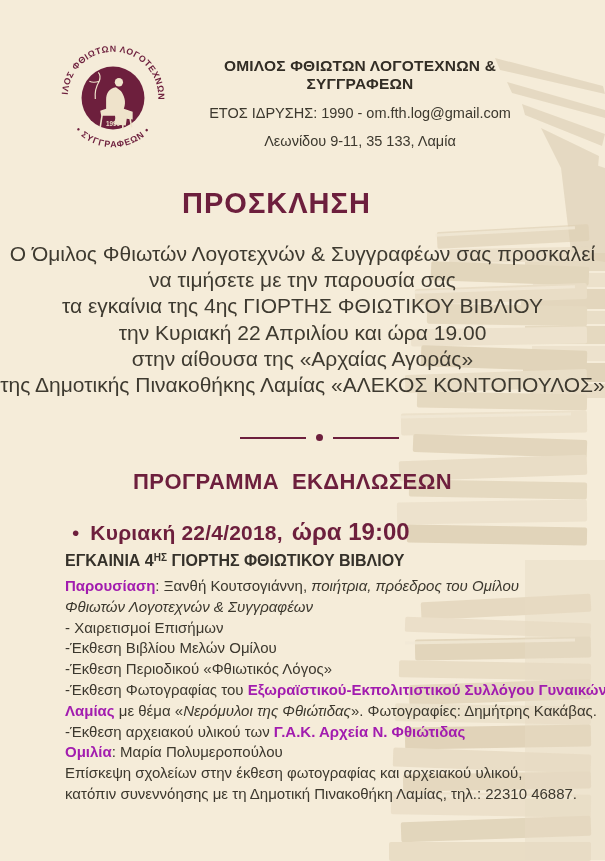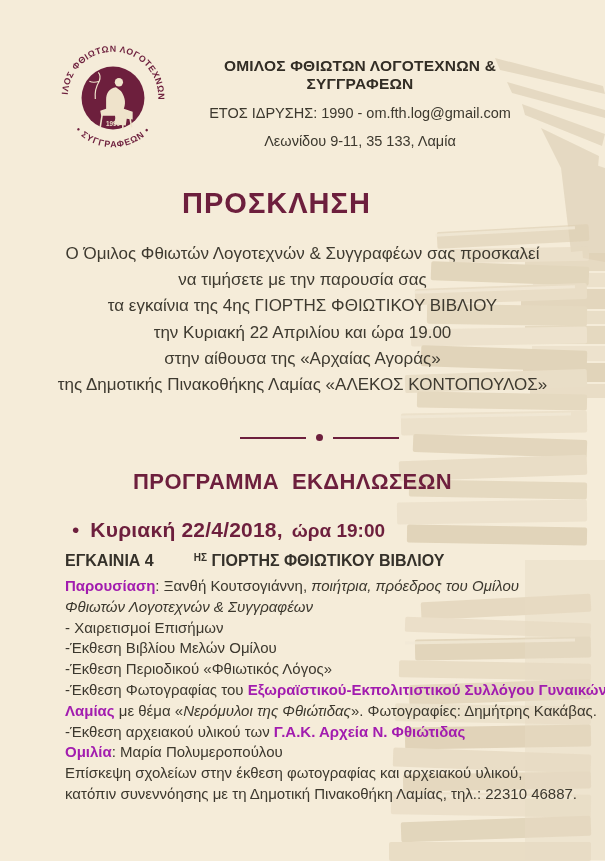--- a/index.html
+++ b/index.html
@@ -18,21 +18,21 @@
   .org-name { font-size:15.5px; font-weight:700; letter-spacing:.2px; color:#322d25; }
   .founded  { margin-top:12px; font-size:14.5px; color:#3c382e;text-align:center; }
   .address  { margin-top:12px; font-size:14.5px; color:#3c382e; }
   
   .invite-title {
     position:absolute; top:187px; left:0; width:553px; text-align:center;
     font-size:29px; font-weight:700; letter-spacing:1px; color:#6d1f3d; z-index:2;
   }
   .invite-body {
     position:absolute; top:241px; left:0; width:605px; text-align:center;
-    font-size:17px; line-height:26.2px; color:#3e3a30; z-index:2;
+    font-size:21px; line-height:26.2px; color:#3e3a30; z-index:2;
   }
   
   .divider {
     position:absolute; top:434px; left:0; width:605px; z-index:2;
     display:flex; align-items:center; justify-content:center; gap:10px;
     transform:translateX(17px);
   }
   .divider .line { width:66px; height:2px; background:#6d1f3d; }
   .divider .dot  { width:7px; height:7px; border-radius:50%; background:#6d1f3d; }
   
@@ -40,28 +40,28 @@
     position:absolute; top:469px; left:0; width:605px; text-align:center;
     font-size:22px; font-weight:700; letter-spacing:.4px; color:#6d1f3d;
     white-space:pre; transform:translateX(-10px); z-index:2;
   }
   .date-line {
     position:absolute; top:518px; left:72px; z-index:2; color:#6d1f3d;
     display:flex; align-items:baseline;
   }
   .date-line .bullet { font-size:21px; margin-right:11px; }
   .date-line .day    { font-size:21px; font-weight:700; letter-spacing:.2px; }
-  .date-line .time   { font-size:19px; font-weight:700; margin-left:9px; }
+  .date-line .time   { font-size:24px; font-weight:700; margin-left:9px; }
   .program {
     position:absolute; top:547px; left:65px; width:525px; z-index:2;
     font-size:15px; line-height:20.8px; color:#3c382e;
   }
   .program .line { white-space:nowrap; }
   .event-title { font-size:16px; font-weight:700; color:#35312a; line-height:22px; margin-bottom:4px; white-space:nowrap; }
-  .sup { font-size:10px; vertical-align:5px; font-weight:700;margin-left:40px; }
+  .sup { font-size:10px; vertical-align:5px; font-weight:700; }
   .b   { font-weight:700; color:#a21caf; }
   .i   { font-style:italic; }
 </style>
 </head>
 <body>
 
 <div class="page">
 
   <svg class="watermark" width="230" height="861" viewBox="0 0 230 861" aria-hidden="true">
 

